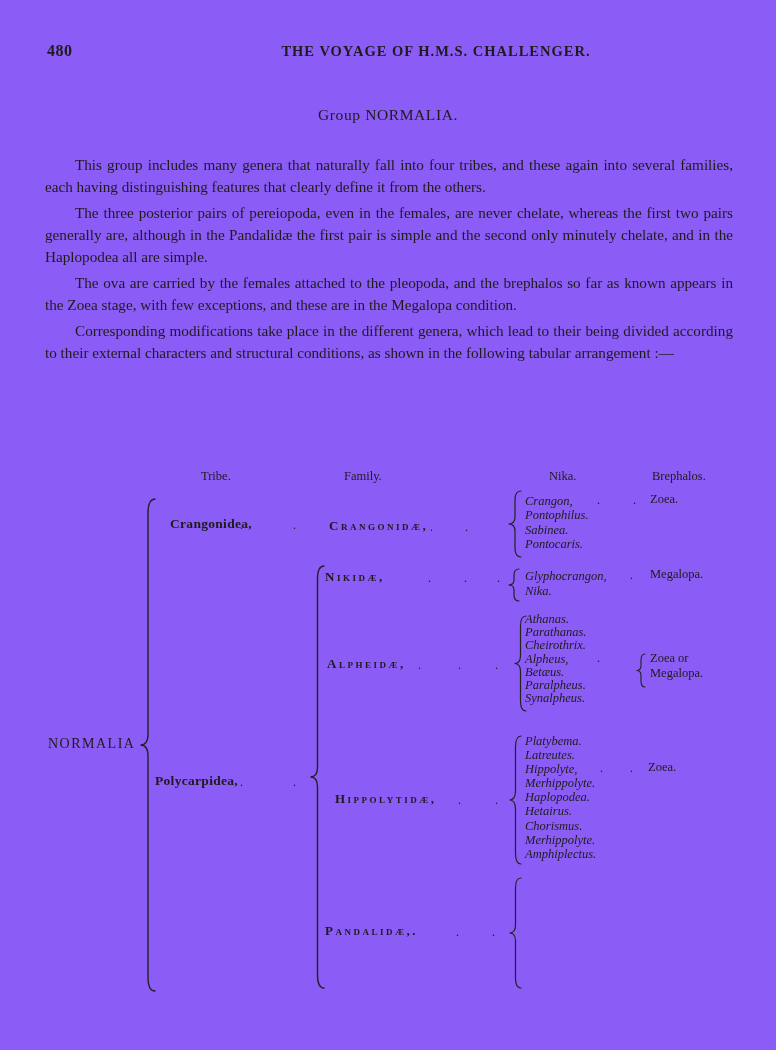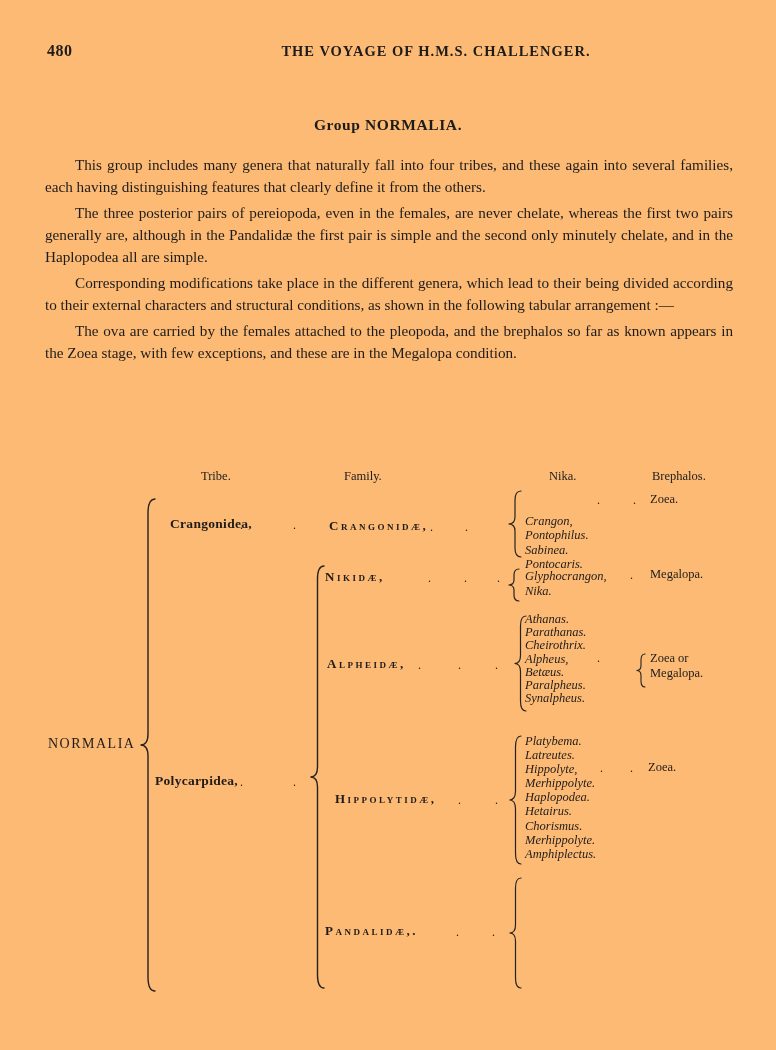--- a/index.html
+++ b/index.html
@@ -1,20 +1,20 @@
 <!DOCTYPE html>
 <html><head>
 <meta charset="utf-8">
 <style>
   html,body{margin:0;padding:0;background:#e9e9e7;}
   #page{
     position:relative;
     width:776px;height:1050px;
     margin:0 auto;
-    background:#fdba74;
+    background:#8b5cf6;
     color:#1e1c1a;
     font-family:"Liberation Serif","DejaVu Serif",serif;
     overflow:hidden;
   }
   .abs{position:absolute;white-space:nowrap;line-height:1.1;}
   .hdr-num{font-size:16px;font-weight:bold;letter-spacing:0.5px;}
   .hdr-title{width:776px;text-align:center;font-size:14.5px;font-weight:bold;letter-spacing:1px;}
   .sec-head{width:776px;text-align:center;font-size:15.5px;letter-spacing:0.6px;}
   #body-text{
     position:absolute;left:45px;top:154px;width:688px;
@@ -32,27 +32,27 @@
   .brace path{fill:none;stroke:#232220;stroke-linecap:round;}
 </style>
 </head>
 <body>
 
 <div id="page">
 
   <div class="abs hdr-num" style="left:47px;top:42px;">480</div>
   <div class="abs hdr-title" style="left:0;top:44px;margin-left:48px;">THE VOYAGE OF H.M.S. CHALLENGER.</div>
 
-  <div class="abs sec-head" style="left:0;top:116px;font-weight:bold;">Group NORMALIA.</div>
+  <div class="abs sec-head" style="left:0;top:106px;">Group NORMALIA.</div>
 
   <div id="body-text">
     <p>This group includes many genera that naturally fall into four tribes, and these again into several families, each having distinguishing features that clearly define it from the others.</p>
     <p>The three posterior pairs of pereiopoda, even in the females, are never chelate, whereas the first two pairs generally are, although in the Pandalidæ the first pair is simple and the second only minutely chelate, and in the Haplopodea all are simple.</p>
+    <p>The ova are carried by the females attached to the pleopoda, and the brephalos so far as known appears in the Zoea stage, with few exceptions, and these are in the Megalopa condition.</p>
     <p>Corresponding modifications take place in the different genera, which lead to their being divided according to their external characters and structural conditions, as shown in the following tabular arrangement :—</p>
-    <p>The ova are carried by the females attached to the pleopoda, and the brephalos so far as known appears in the Zoea stage, with few exceptions, and these are in the Megalopa condition.</p>
   </div>
 
   <div class="abs col-head" style="left:201px;top:470px;">Tribe.</div>
   <div class="abs col-head" style="left:344px;top:470px;">Family.</div>
   <div class="abs col-head" style="left:549px;top:470px;">Nika.</div>
   <div class="abs col-head" style="left:652px;top:470px;">Brephalos.</div>
 
   <div class="abs group-label" style="left:48px;top:736px;">NORMALIA</div>
   <svg class="brace" style="left:140px;top:498px;" width="17" height="495">
     <path d="M15,1 Q8,1 8,15 L8,236 Q8,247 0.5,247 Q8,247 8,258 L8,479 Q8,493 15,493" stroke-width="1.4"></path>
@@ -61,21 +61,21 @@
   <div class="abs tribe" style="left:170px;top:517px;">Crangonidea,</div>
   <div class="abs tribe" style="left:155px;top:774px;">Polycarpidea,</div>
   <svg class="brace" style="left:310px;top:565px;" width="16" height="425">
     <path d="M14,1 Q7.5,1 7.5,14 L7.5,202 Q7.5,212 0.5,212 Q7.5,212 7.5,222 L7.5,410 Q7.5,423 14,423" stroke-width="1.4"></path>
   </svg>
 
   <div class="abs family" style="left:329px;top:519px;">Crangonidæ,</div>
   <svg class="brace" style="left:508px;top:490px;" width="15" height="69">
     <path d="M13,1 Q7,1 7,10 L7,27 Q7,34 0.5,34 Q7,34 7,41 L7,58 Q7,67 13,67" stroke-width="1.2"></path>
   </svg>
-  <div class="abs genus-block" style="left:525px;top:514px;line-height:14.4px;">
+  <div class="abs genus-block" style="left:525px;top:494px;line-height:14.4px;">
     <div>Crangon,</div>
     <div>Pontophilus.</div>
     <div>Sabinea.</div>
     <div>Pontocaris.</div>
   </div>
   <div class="abs breph" style="left:650px;top:493px;">Zoea.</div>
 
   <div class="abs family" style="left:325px;top:570px;">Nikidæ,</div>
   <svg class="brace" style="left:508px;top:568px;" width="13" height="35">
     <path d="M11,1 Q6,1 6,7 L6,12 Q6,17 0.5,17 Q6,17 6,22 L6,27 Q6,33 11,33" stroke-width="1.2"></path>

